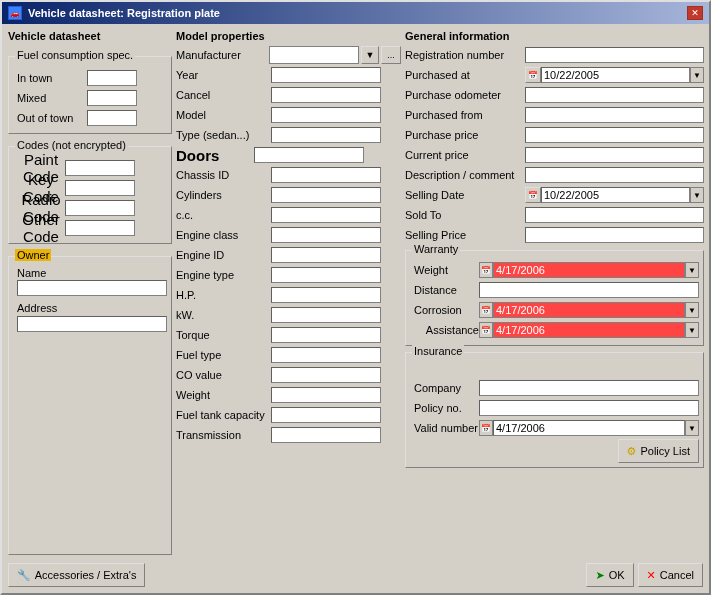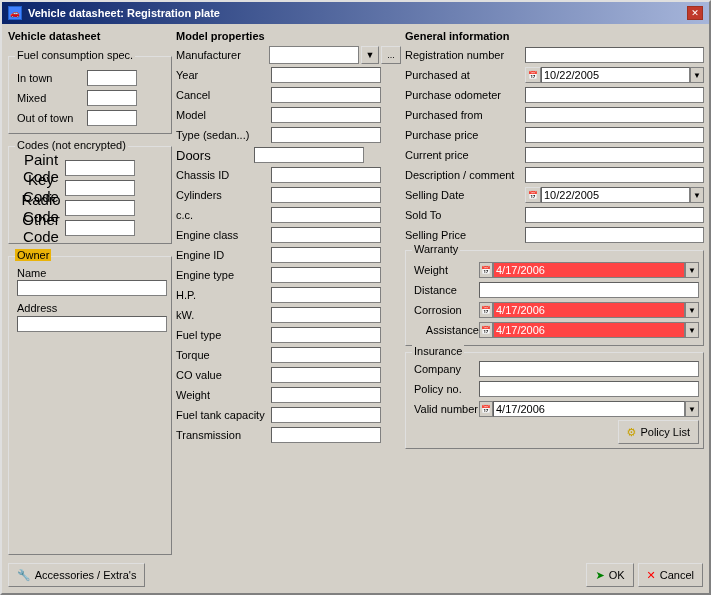--- a/index.html
+++ b/index.html
@@ -337,21 +337,21 @@
       height: 18px;
     }
     
     .warranty-row .lbl { width: 65px; font-size: 11px; }
     
     
     .insurance-box {
       border: 1px solid #808080;
       border-top: 1px solid #dfdfdf;
       border-left: 1px solid #dfdfdf;
-      padding: 1px 4px 4px 8px;
+      padding: 20px 4px 4px 8px;
       position: relative;
       margin-top: 6px;
     }
     
     .insurance-box .box-title {
       position: absolute;
       top: -8px;
       left: 6px;
       background: #d4d0c8;
       padding: 0 2px;
@@ -496,21 +496,21 @@
           <span class="lbl" style="width:95px; font-size:11px;">Model</span>
           <input style="width: 110px; height: 16px; border-width: 1px; border-style: solid; border-color: rgb(96, 96, 96) rgb(128, 128, 128) rgb(128, 128, 128) rgb(96, 96, 96); border-image: initial; background: white; font-size: 11px;" type="text" value="">
         </div>
 
         <div class="manuf-row">
           <span class="lbl" style="width:95px; font-size:11px;">Type (sedan...)</span>
           <input style="width: 110px; height: 16px; border-width: 1px; border-style: solid; border-color: rgb(96, 96, 96) rgb(128, 128, 128) rgb(128, 128, 128) rgb(96, 96, 96); border-image: initial; background: white; font-size: 11px;" type="text" value="">
         </div>
 
         <div class="manuf-row">
-          <span class="lbl" style="width:78px; font-size:13px;">Doors</span>
+          <span class="lbl" style="width:78px; font-size:15px;font-weight:bold;">Doors</span>
           <input style="width: 110px; height: 16px; border-width: 1px; border-style: solid; border-color: rgb(96, 96, 96) rgb(128, 128, 128) rgb(128, 128, 128) rgb(96, 96, 96); border-image: initial; background: white; font-size: 11px;" type="text" value="">
         </div>
 
         <div class="manuf-row">
           <span class="lbl" style="width:95px; font-size:11px;">Chassis ID</span>
           <input style="width: 110px; height: 16px; border-width: 1px; border-style: solid; border-color: rgb(96, 96, 96) rgb(128, 128, 128) rgb(128, 128, 128) rgb(96, 96, 96); border-image: initial; background: white; font-size: 11px;" type="text" value="">
         </div>
 
         <div class="manuf-row">
           <span class="lbl" style="width:95px; font-size:11px;">Cylinders</span>
@@ -541,26 +541,26 @@
           <span class="lbl" style="width:95px; font-size:11px;">H.P.</span>
           <input style="width: 110px; height: 16px; border-width: 1px; border-style: solid; border-color: rgb(96, 96, 96) rgb(128, 128, 128) rgb(128, 128, 128) rgb(96, 96, 96); border-image: initial; background: white; font-size: 11px;" type="text" value="">
         </div>
 
         <div class="manuf-row">
           <span class="lbl" style="width:95px; font-size:11px;">kW.</span>
           <input style="width: 110px; height: 16px; border-width: 1px; border-style: solid; border-color: rgb(96, 96, 96) rgb(128, 128, 128) rgb(128, 128, 128) rgb(96, 96, 96); border-image: initial; background: white; font-size: 11px;" type="text" value="">
         </div>
 
         <div class="manuf-row">
+          <span class="lbl" style="width:95px; font-size:11px;">Torque</span>
+          <input style="width: 110px; height: 16px; border-width: 1px; border-style: solid; border-color: rgb(96, 96, 96) rgb(128, 128, 128) rgb(128, 128, 128) rgb(96, 96, 96); border-image: initial; background: white; font-size: 11px;" type="text" value="">
+        </div>
+
+        <div class="manuf-row">
           <span class="lbl" style="width:95px; font-size:11px;">Fuel type</span>
-          <input style="width: 110px; height: 16px; border-width: 1px; border-style: solid; border-color: rgb(96, 96, 96) rgb(128, 128, 128) rgb(128, 128, 128) rgb(96, 96, 96); border-image: initial; background: white; font-size: 11px;" type="text" value="">
-        </div>
-
-        <div class="manuf-row">
-          <span class="lbl" style="width:95px; font-size:11px;">Torque</span>
           <input style="width: 110px; height: 16px; border-width: 1px; border-style: solid; border-color: rgb(96, 96, 96) rgb(128, 128, 128) rgb(128, 128, 128) rgb(96, 96, 96); border-image: initial; background: white; font-size: 11px;" type="text" value="">
         </div>
 
         <div class="manuf-row">
           <span class="lbl" style="width:95px; font-size:11px;">CO value</span>
           <input style="width: 110px; height: 16px; border-width: 1px; border-style: solid; border-color: rgb(96, 96, 96) rgb(128, 128, 128) rgb(128, 128, 128) rgb(96, 96, 96); border-image: initial; background: white; font-size: 11px;" type="text" value="">
         </div>
 
         <div class="manuf-row">
           <span class="lbl" style="width:95px; font-size:11px;">Weight</span>

